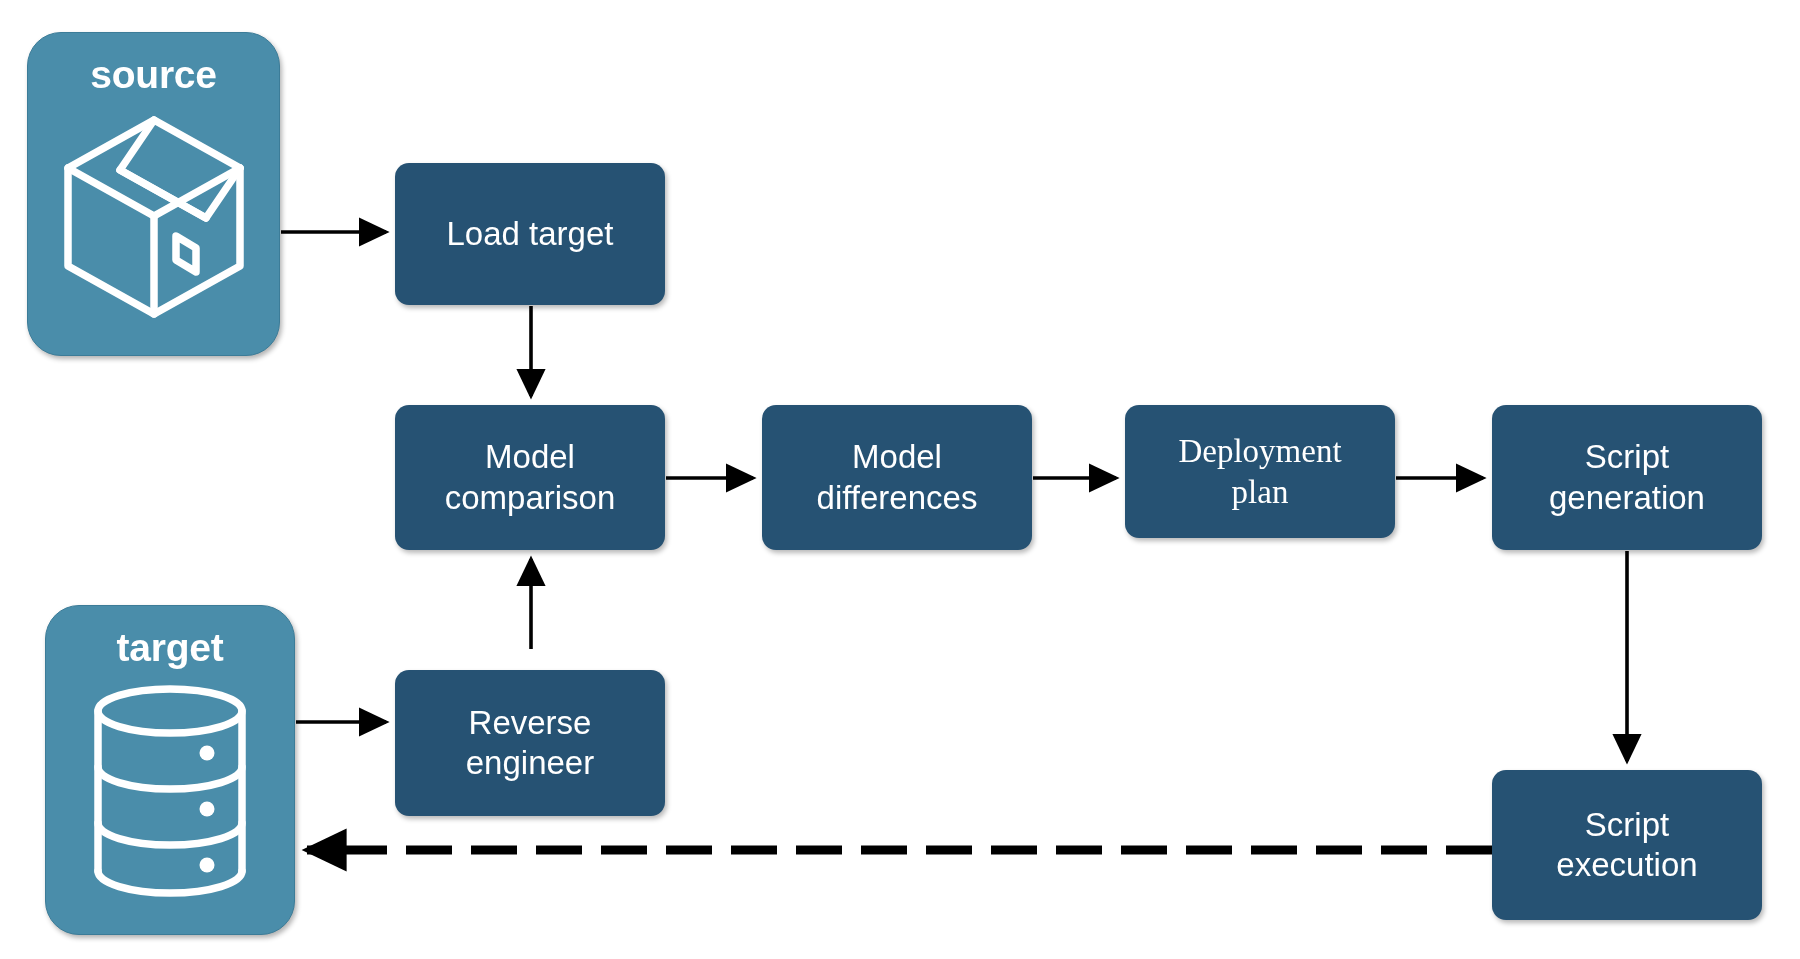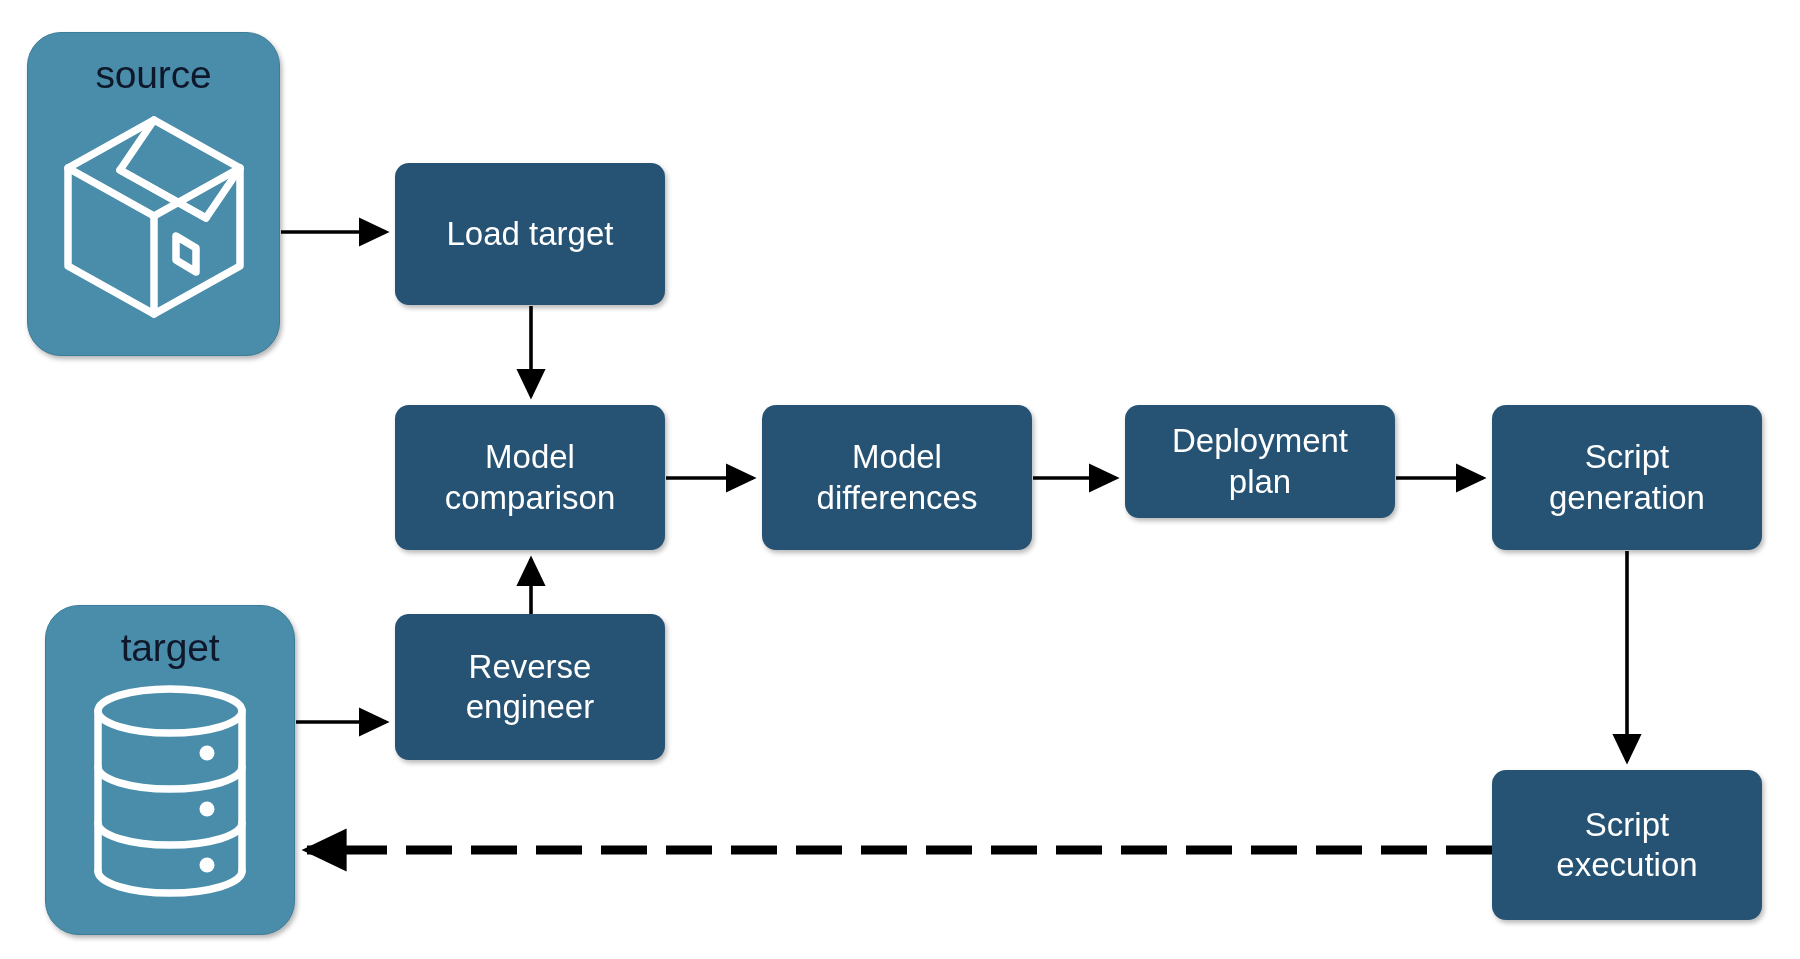--- a/index.html
+++ b/index.html
@@ -33,22 +33,22 @@
     background: #4a8daa;
     border: 1px solid #3c7c98;
     border-radius: 34px;
     box-shadow: 2px 3px 5px rgba(0,0,0,0.30);
     display: flex;
     flex-direction: column;
     align-items: center;
     box-sizing: border-box;
   }
   .endpoint-label {
-    color: #0f172a;
-    font-weight: normal;
+    color: #ffffff;
+    font-weight: bold;
     font-size: 39px;
     line-height: 1;
     letter-spacing: -0.2px;
     text-align: center;
     white-space: nowrap;
   }
   .endpoint-icon {
     display: block;
   }
 
@@ -161,31 +161,31 @@
   <div class="node" style="left:395px; top:405px; width:270px; height:145px;">
     <span class="node-label">Model
 comparison</span>
   </div>
 
   <div class="node" style="left:762px; top:405px; width:270px; height:145px;">
     <span class="node-label">Model
 differences</span>
   </div>
 
-  <div class="node" style="left:1125px; top:405px; width:270px; height:113px;">
+  <div class="node" style="left:1125px; top:405px; width:270px; height:133px;font-family:Liberation Serif, serif;">
     <span class="node-label">Deployment
 plan</span>
   </div>
 
   <div class="node" style="left:1492px; top:405px; width:270px; height:145px;">
     <span class="node-label">Script
 generation</span>
   </div>
 
-  <div class="node" style="left:395px; top:614px; width:270px; height:146px;">
+  <div class="node" style="left:395px; top:670px; width:270px; height:146px;">
     <span class="node-label">Reverse
 engineer</span>
   </div>
 
   <div class="node" style="left:1492px; top:770px; width:270px; height:150px;">
     <span class="node-label">Script
 execution</span>
   </div>
 
 </div>

